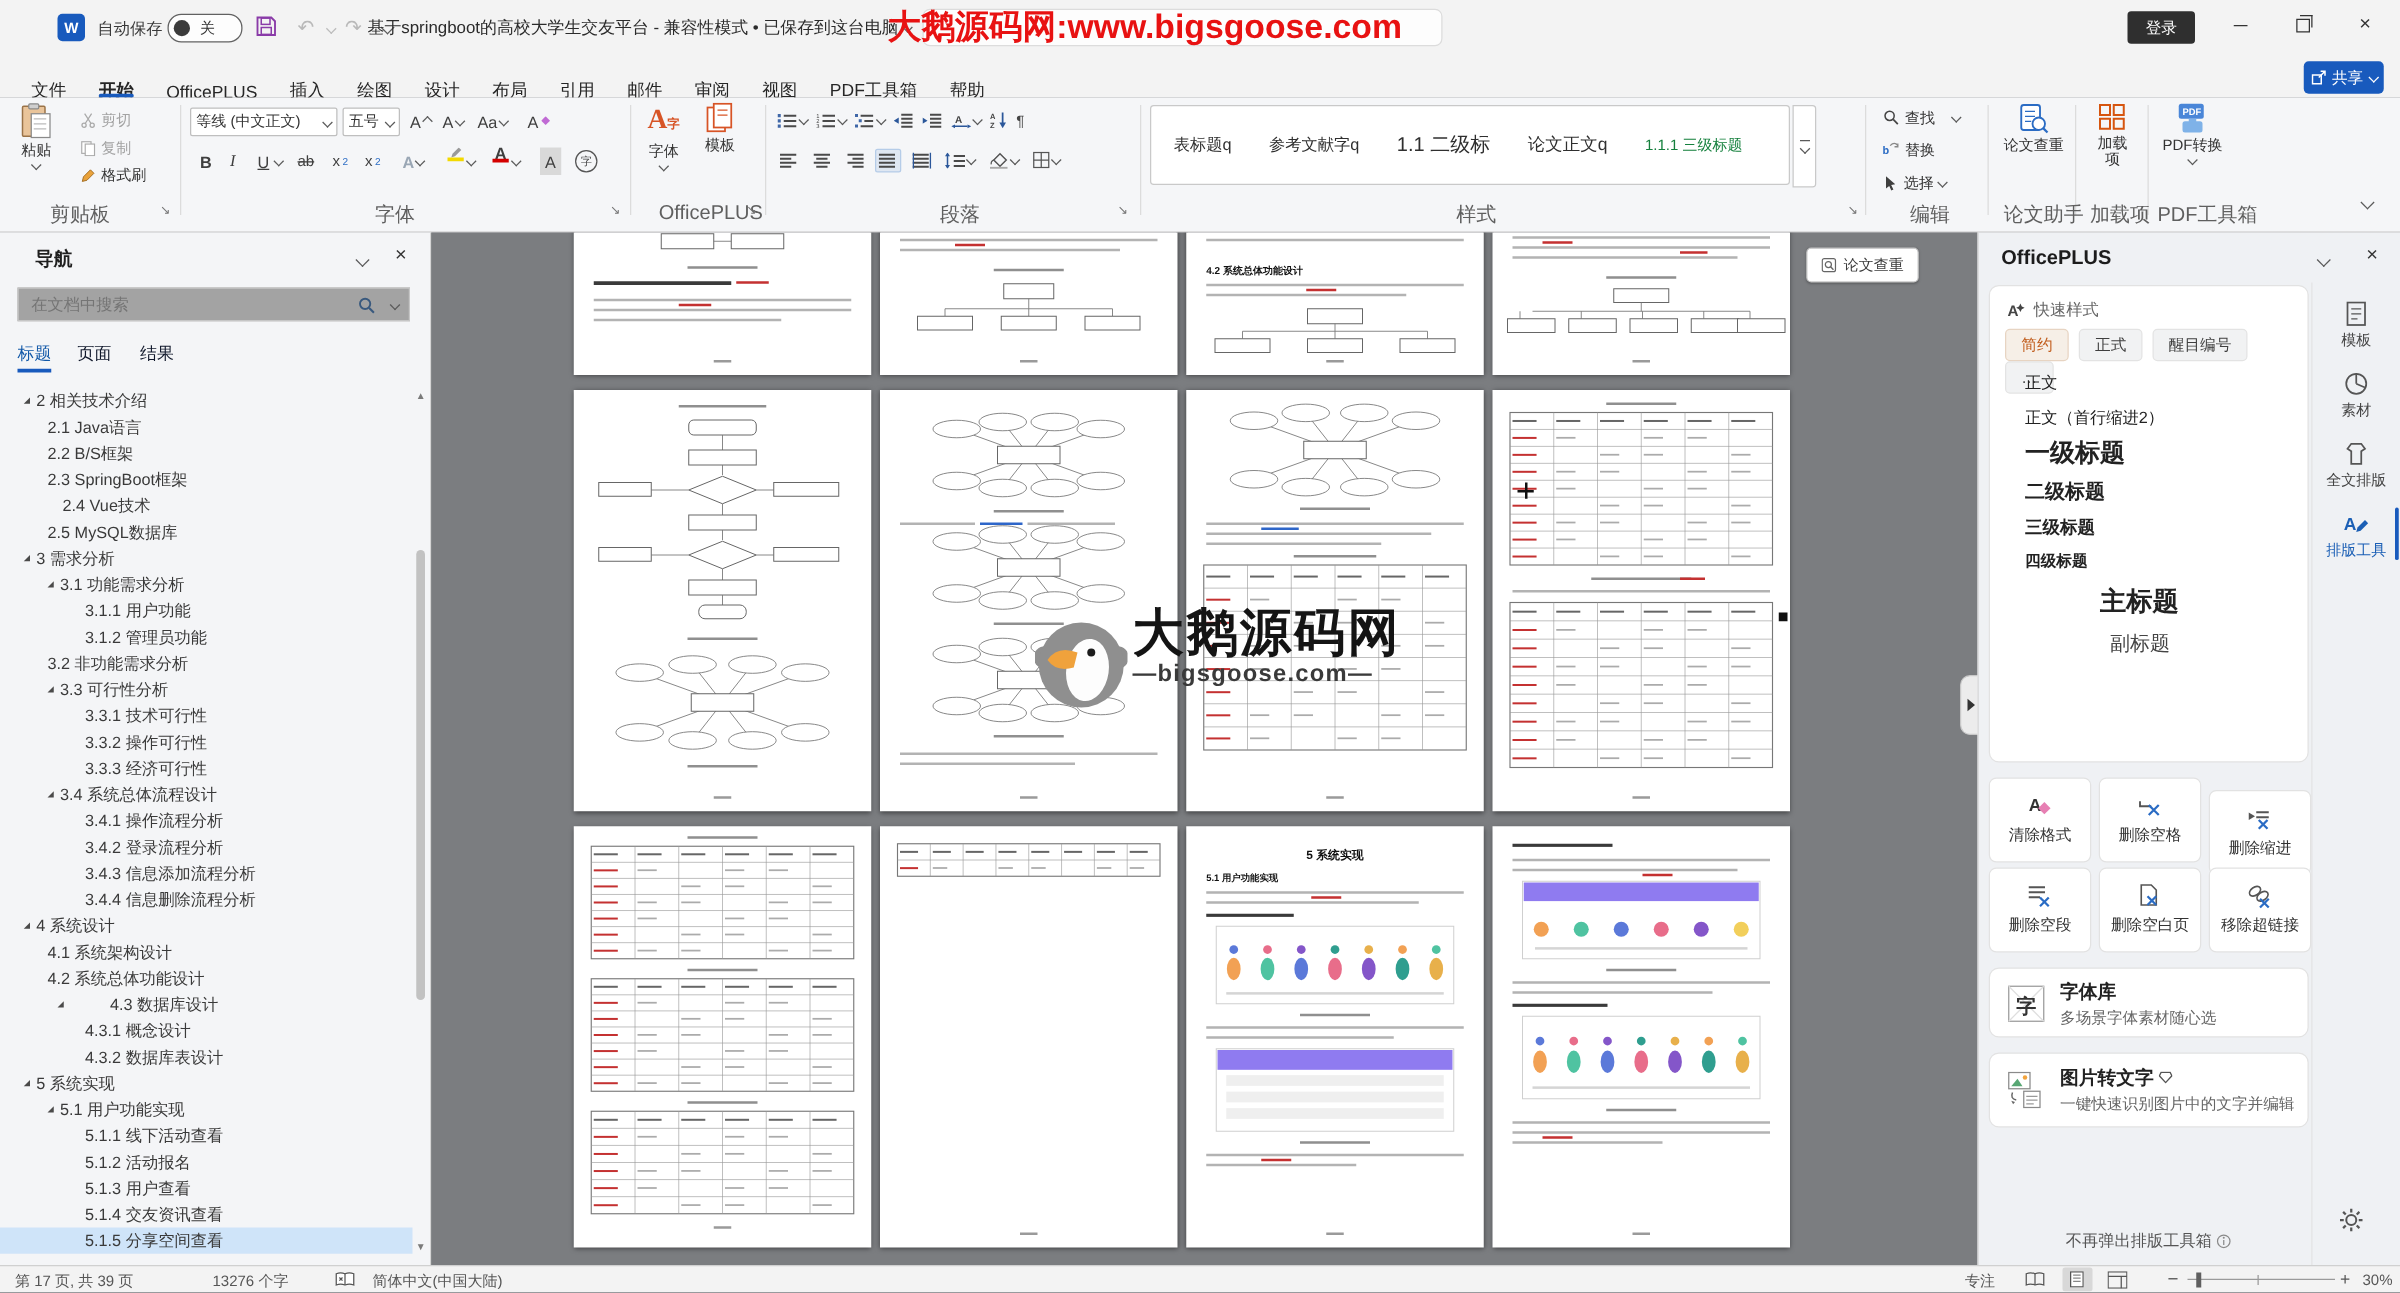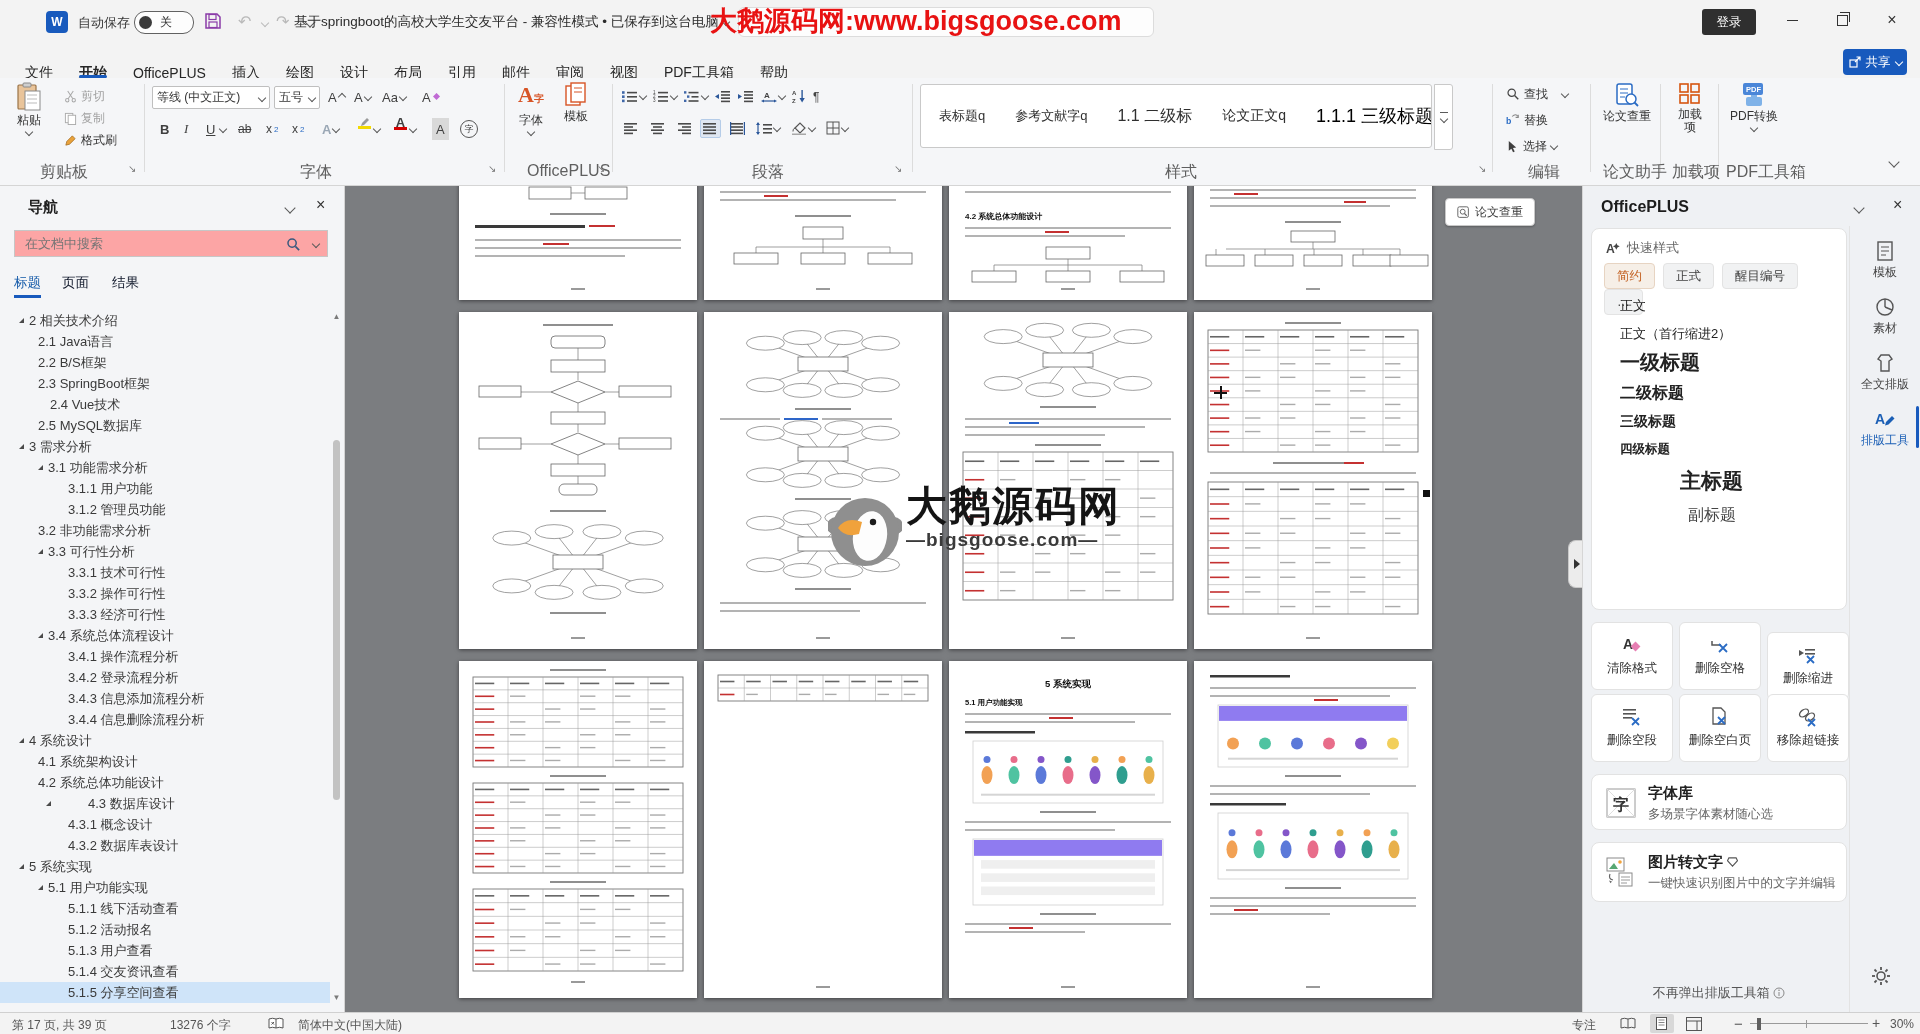--- a/index.html
+++ b/index.html
@@ -57,21 +57,21 @@
   .strike{text-decoration:line-through;}
   .colbar{display:inline-block;width:13px;height:3px;margin-top:-2px;}
   .stylegal{position:absolute;left:920px;top:6px;width:512px;height:64px;background:#fff;border:1px solid #c9c9c9;
             border-radius:3px;display:flex;align-items:center;gap:30px;padding:0 18px;overflow:hidden;box-sizing:border-box;white-space:nowrap;}
   .galmore{position:absolute;left:1434px;top:6px;width:17px;height:64px;border:1px solid #c9c9c9;border-radius:0 3px 3px 0;
            background:#fff;display:flex;flex-direction:column;align-items:center;justify-content:center;gap:3px;}
   .galmore i{display:block;width:8px;border-top:1.4px solid #5a5a5a;}
   
   #nav{position:absolute;left:0;top:186px;width:345px;bottom:22px;background:#f4f5f7;border-right:1px solid #d4d4d4;box-sizing:border-box;}
   #nav-title{position:absolute;left:28px;top:12px;font-size:15px;font-weight:bold;color:#1f1f1f;}
-  #nav-search{position:absolute;left:14px;top:44px;width:314px;height:27px;background:#fca5a5;border:1px solid #c6c6c6;box-sizing:border-box;}
+  #nav-search{position:absolute;left:14px;top:44px;width:314px;height:27px;background:#a3a3a3;border:1px solid #c6c6c6;box-sizing:border-box;}
   #nav-search input{border:none;outline:none;width:240px;font-size:13px;color:#444;margin:4px 0 0 8px;background:transparent;
                     font-family:"Liberation Sans",sans-serif;}
   .navtab{position:absolute;top:88px;font-size:13.5px;color:#0f172a;}
   .navtab.active{color:#1158a8;}
   .navtab.active:after{content:"";position:absolute;left:0;right:0;bottom:-6px;height:3px;background:#185abd;}
   #tree{position:absolute;left:0;top:124px;right:14px;}
   .titem{height:21px;display:flex;align-items:center;font-size:13px;color:#3a3a3a;white-space:nowrap;cursor:default;}
   .titem.sel{background:#cfe4f9;}
   .tri{width:0;height:0;border-bottom:5px solid #4a4a4a;border-left:5px solid transparent;margin-right:5px;}
   #nav-sb{position:absolute;right:2px;top:126px;bottom:10px;width:11px;}
@@ -427,21 +427,21 @@
       </span>
     </div>
   <span class="glabel" style="left:752px;">段落</span>
   <span class="lnch" style="left:894px;">↘</span>
 
   <div class="stylegal" id="stylegal">
       <span style="font-size: 13px; color: rgb(47, 47, 47);">表标题q</span>
       <span style="font-size: 13px; color: rgb(47, 47, 47);">参考文献字q</span>
       <span style="font-size: 16px; color: rgb(47, 47, 47);">1.1 二级标</span>
       <span style="font-size: 14px; color: rgb(47, 47, 47);">论文正文q</span>
-      <span style="font-size: 18px; color: #000000;">1.1.1 三级标题</span>
+      <span style="font-size: 12px; color: #15803d;">1.1.1 三级标题</span>
     </div>
   <div class="galmore">
       <i></i>
       <span class="cv sm"></span>
     </div>
   <span class="glabel" style="left:1165px;">样式</span>
   <span class="lnch" style="left:1478px;">↘</span>
 
   <div class="minirow" style="left:1506px;top:6px;">
     <svg width="14" height="14" viewBox="0 0 16 16">

